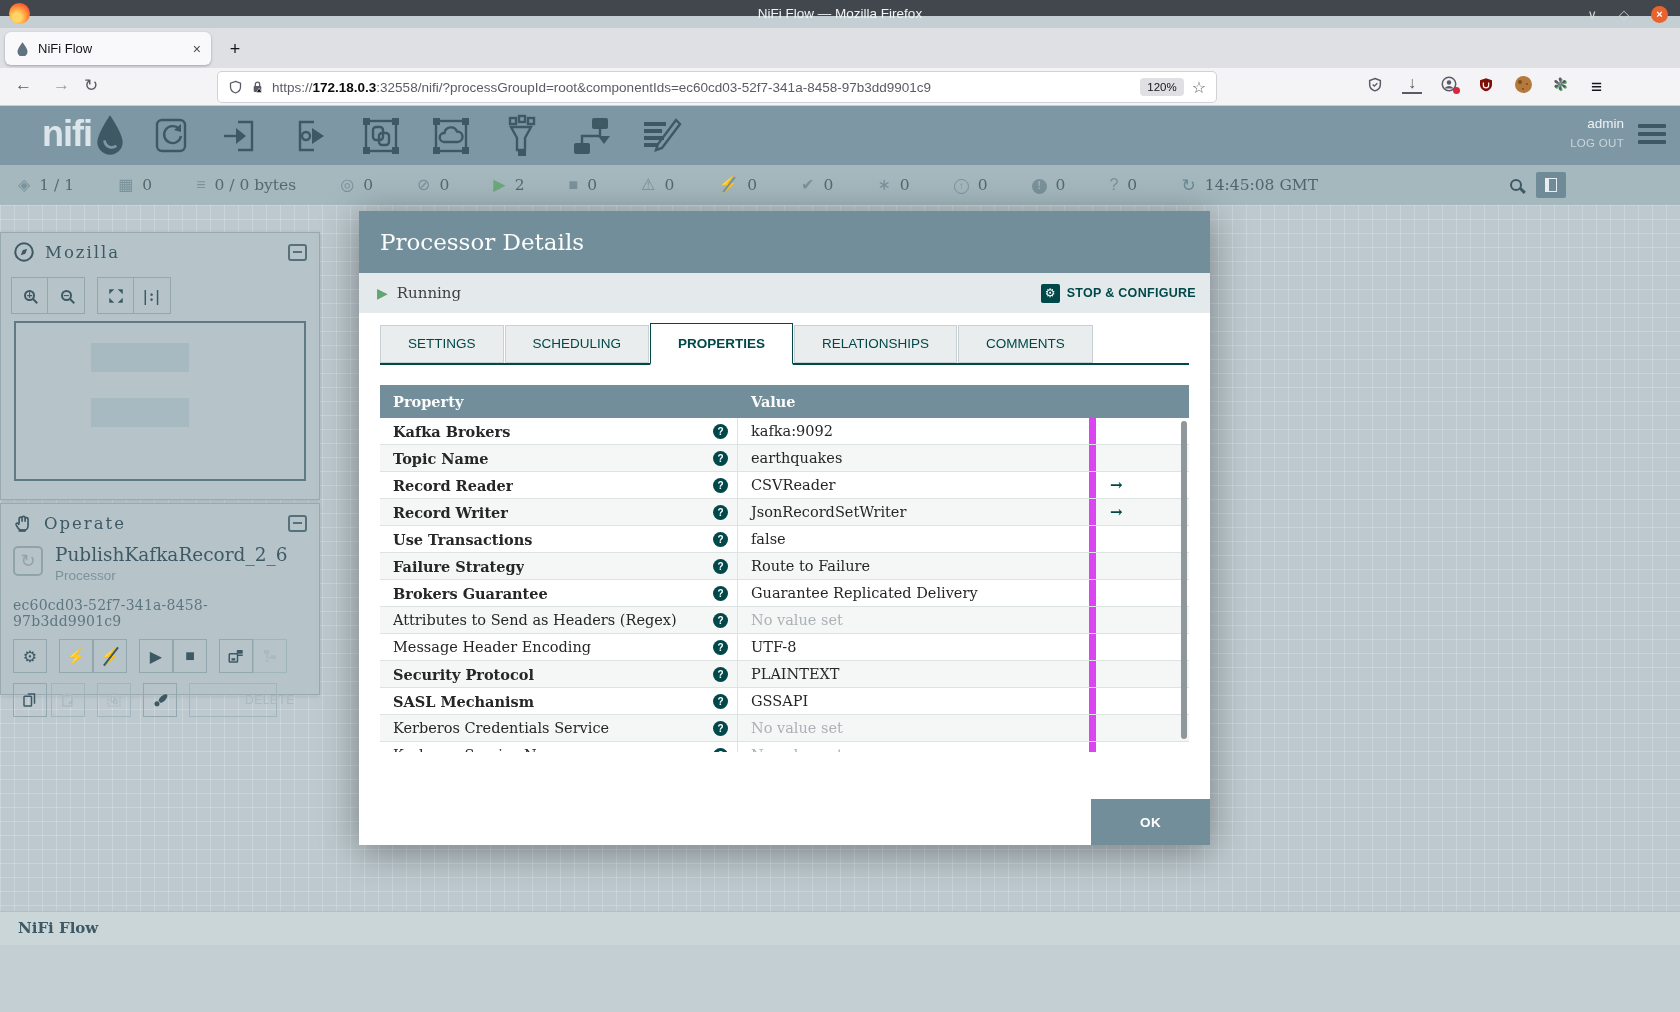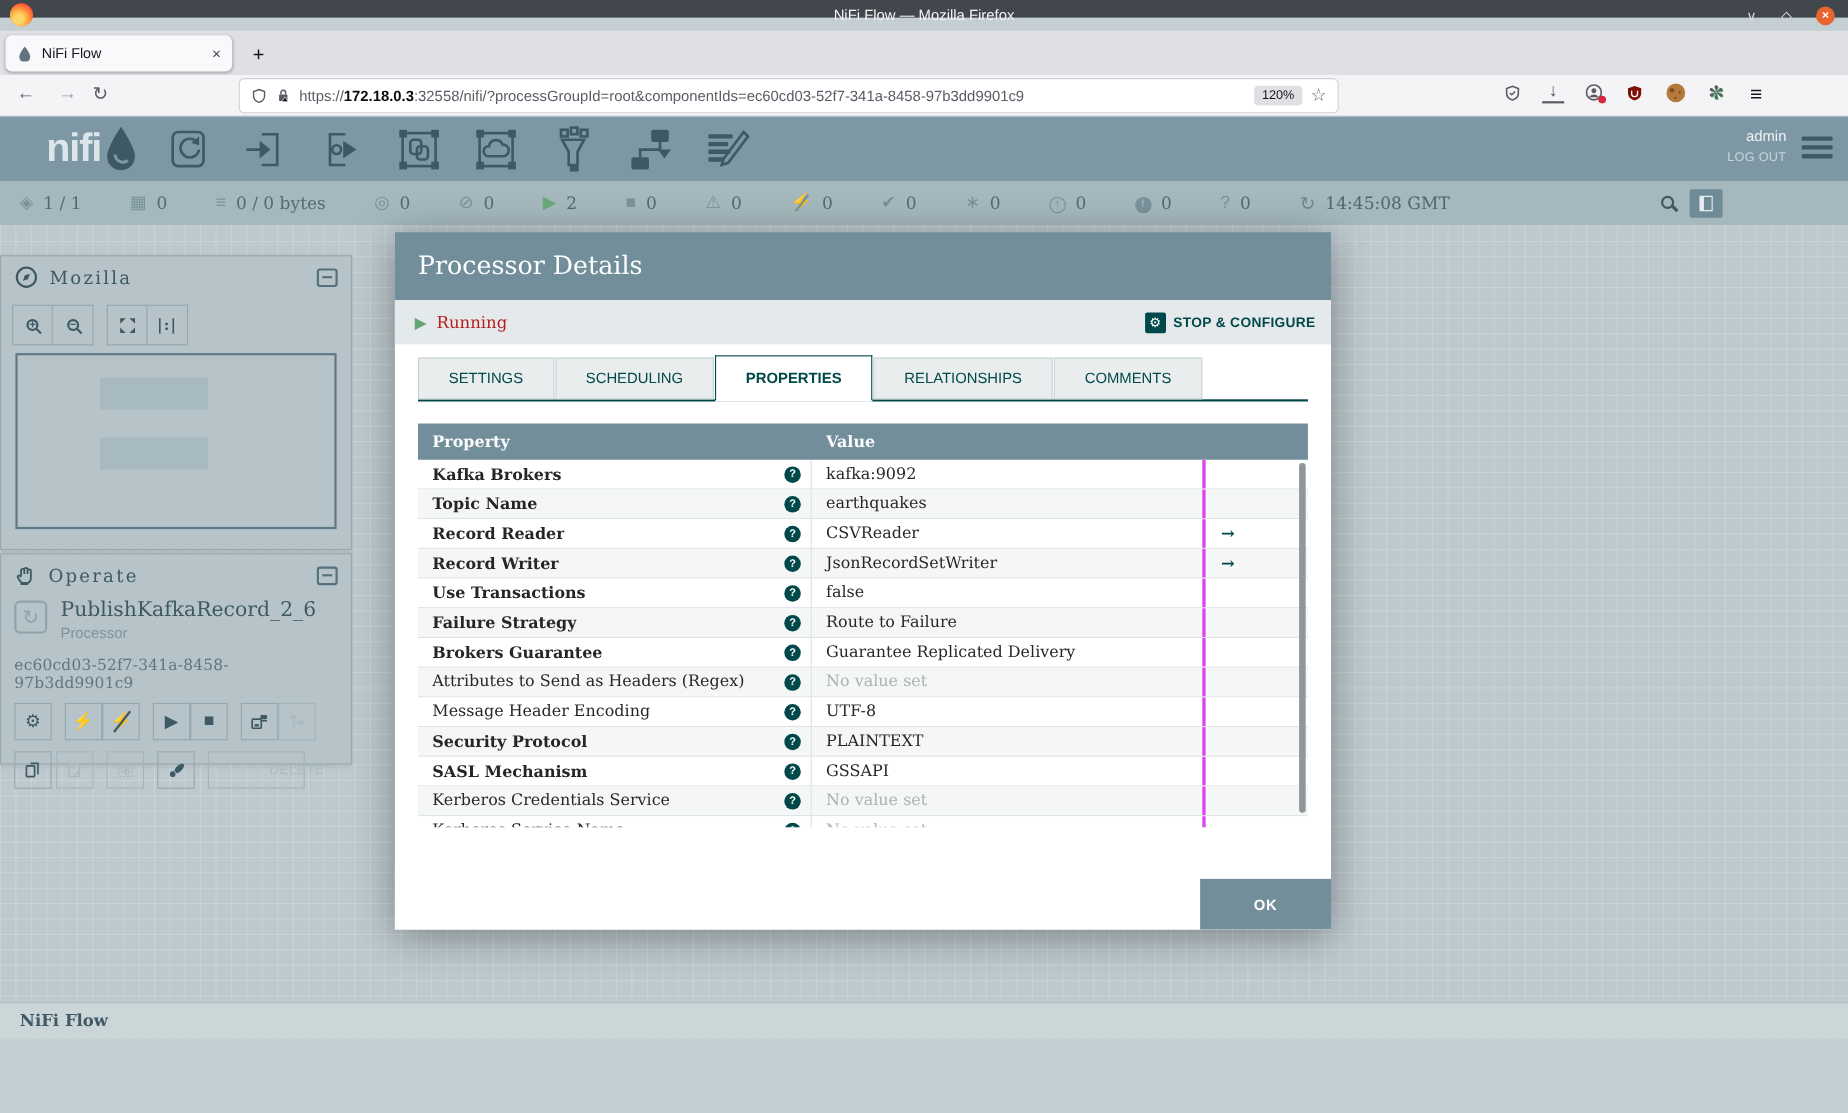--- a/index.html
+++ b/index.html
@@ -126,21 +126,21 @@
   #delete-btn { width:88px; height:34px; border:1px solid #A2B5BC; color:#A9BAC0; display:flex; align-items:center;
     justify-content:flex-start; gap:7px; font-size:12px; letter-spacing:.5px;padding-left:48px; }
 
   
   #dialog { position:absolute; left:359px; top:211px; width:851px; height:634px; background:#FFFFFF;
     box-shadow:0 6px 36px rgba(0,0,0,.38); }
   #dlg-header { height:62px; background:#728E9B; display:flex; align-items:center; padding:0 21px; }
   #dlg-title { font-family:"DejaVu Serif",serif; font-size:23px; color:#FCFDFD; }
   #dlg-status { height:40px; background:#E4E9EB; display:flex; align-items:center; padding:0 14px 0 18px; }
   #run-tri { color:#63A473; font-size:14px; margin-right:9px; }
-  #run-label { font-family:"DejaVu Serif",serif; font-size:15px; color:#b91c1c; flex:1; }
+  #run-label { font-family:"DejaVu Serif",serif; font-size:15px; color:#404040; flex:1; }
   #stop-config { display:flex; align-items:center; gap:7px; }
   #stop-config .gear-sq { width:19px; height:19px; background:#004849; border-radius:2px; color:#fff; font-size:12px;
     display:flex; align-items:center; justify-content:center; }
   #stop-config .lbl { font-size:12.5px; font-weight:bold; color:#004849; letter-spacing:.3px; }
   #dlg-body { position:absolute; top:102px; left:21px; right:21px; bottom:55px; }
   #dlg-tabs { display:flex; margin-top:12px; border-bottom:2px solid #004849; height:40px; align-items:flex-end; }
   .tab-item { padding:0 27px; height:38px; line-height:36px; font-size:13.5px; font-weight:500; color:#004849;
     background:#E9EDEE; border:1px solid #C8D2D5; margin-right:1px; }
   .tab-item.active { background:#FFFFFF; border:1px solid #004849; border-bottom:2px solid #FFFFFF; margin-bottom:-2px; height:42px; line-height:40px; font-weight:600; }
   #required-note { margin-top:24px; font-family:"DejaVu Serif",serif; font-size:14.5px; font-weight:bold; color:#262626; }
@@ -153,21 +153,21 @@
   #tbl-body { position:relative; height:334px; overflow:hidden; }
   .prow { display:flex; height:27px; align-items:center; border-bottom:1px solid #DDE2E4;
     font-family:"DejaVu Serif",serif; font-size:14.5px; color:#262626; background:#fff; }
   .prow:nth-child(even) { background:#F5F7F7; }
   .prow .c1 { width:358px; padding:0 9px 0 13px; display:flex; align-items:center; justify-content:space-between;
     border-right:1px solid #DDE2E4; height:100%; }
   .prow .c1 .pname { overflow:hidden; white-space:nowrap; }
   .prow .c1.req .pname { font-weight:bold; }
   .help-icon { width:15px; height:15px; min-width:15px; background:#004849; color:#fff; border-radius:50%;
     font-family:"Liberation Sans",sans-serif; font-size:10px; font-weight:bold; display:flex; align-items:center; justify-content:center; }
-  .prow .c2 { width:358px; padding-left:13px; border-right:3px solid #d946ef; height:100%; display:flex; align-items:center; }
+  .prow .c2 { width:358px; padding-left:13px; border-right:7px solid #d946ef; height:100%; display:flex; align-items:center; }
   .prow .c2.unset { color:#ABB1B5; }
   .prow .c3 { flex:1; padding-left:14px; color:#004849; font-weight:bold; font-size:15px; }
   #tbl-scrollbar { position:absolute; right:2px; top:36px; width:6px; height:318px; background:#8F979B; border-radius:3px; }
   #dlg-footer { position:absolute; bottom:0; left:0; right:0; height:55px; background:#fff; }
   #ok-btn { position:absolute; right:0; bottom:0; width:119px; height:46px; background:#738E9B; color:#FFFFFF;
     font-size:13.5px; font-weight:bold; display:flex; align-items:center; justify-content:center; letter-spacing:.5px; }
 </style>
 </head>
 <body>
 

